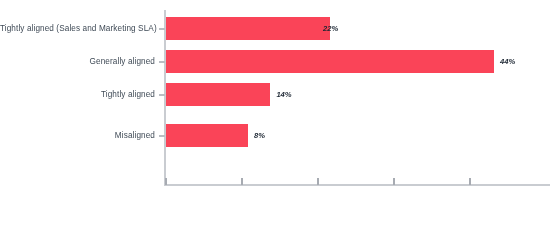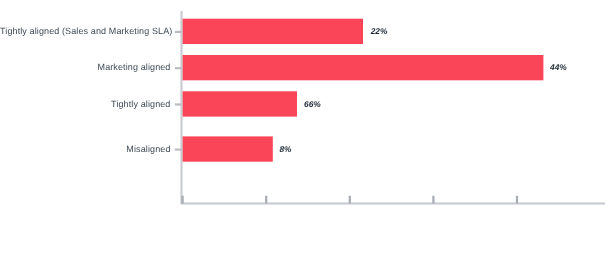--- a/index.html
+++ b/index.html
@@ -107,35 +107,35 @@
 
   <div class="y-axis-line"></div>
   <div class="x-axis-line"></div>
 
   <div class="plot-area"></div>
 
   <div class="row" style="top:17px;">
     <div class="cat-label" style="color: rgb(63, 74, 86);">Tightly aligned (Sales and Marketing SLA)</div>
     <div class="y-tick"></div>
     <div class="bar" style="width: 164.039px; background: rgb(250, 68, 88);"></div>
-    <div class="bar-value" style="left: 337px; color: rgb(29, 39, 51);">22%</div>
+    <div class="bar-value" style="left: 323px; color: rgb(29, 39, 51);">22%</div>
   </div>
 
   <div class="row" style="top:50px;">
-    <div class="cat-label" style="color: rgb(63, 74, 86);">Marketing aligned</div>
+    <div class="cat-label" style="color: rgb(63, 74, 86);">Generally aligned</div>
     <div class="y-tick"></div>
     <div class="bar" style="width: 328.078px; background: rgb(250, 68, 88);"></div>
     <div class="bar-value" style="left: 500.078px; color: rgb(29, 39, 51);">44%</div>
   </div>
 
   <div class="row" style="top:83px;">
     <div class="cat-label" style="color: rgb(63, 74, 86);">Tightly aligned</div>
     <div class="y-tick"></div>
     <div class="bar" style="width: 104.388px; background: rgb(250, 68, 88);"></div>
-    <div class="bar-value" style="left: 276.388px; color: rgb(29, 39, 51);">66%</div>
+    <div class="bar-value" style="left: 276.388px; color: rgb(29, 39, 51);">14%</div>
   </div>
 
   <div class="row" style="top:124px;">
     <div class="cat-label" style="color: rgb(63, 74, 86);">Misaligned</div>
     <div class="y-tick"></div>
     <div class="bar" style="width: 82.0194px; background: rgb(250, 68, 88);"></div>
     <div class="bar-value" style="left: 254.019px; color: rgb(29, 39, 51);">8%</div>
   </div>
 
 

